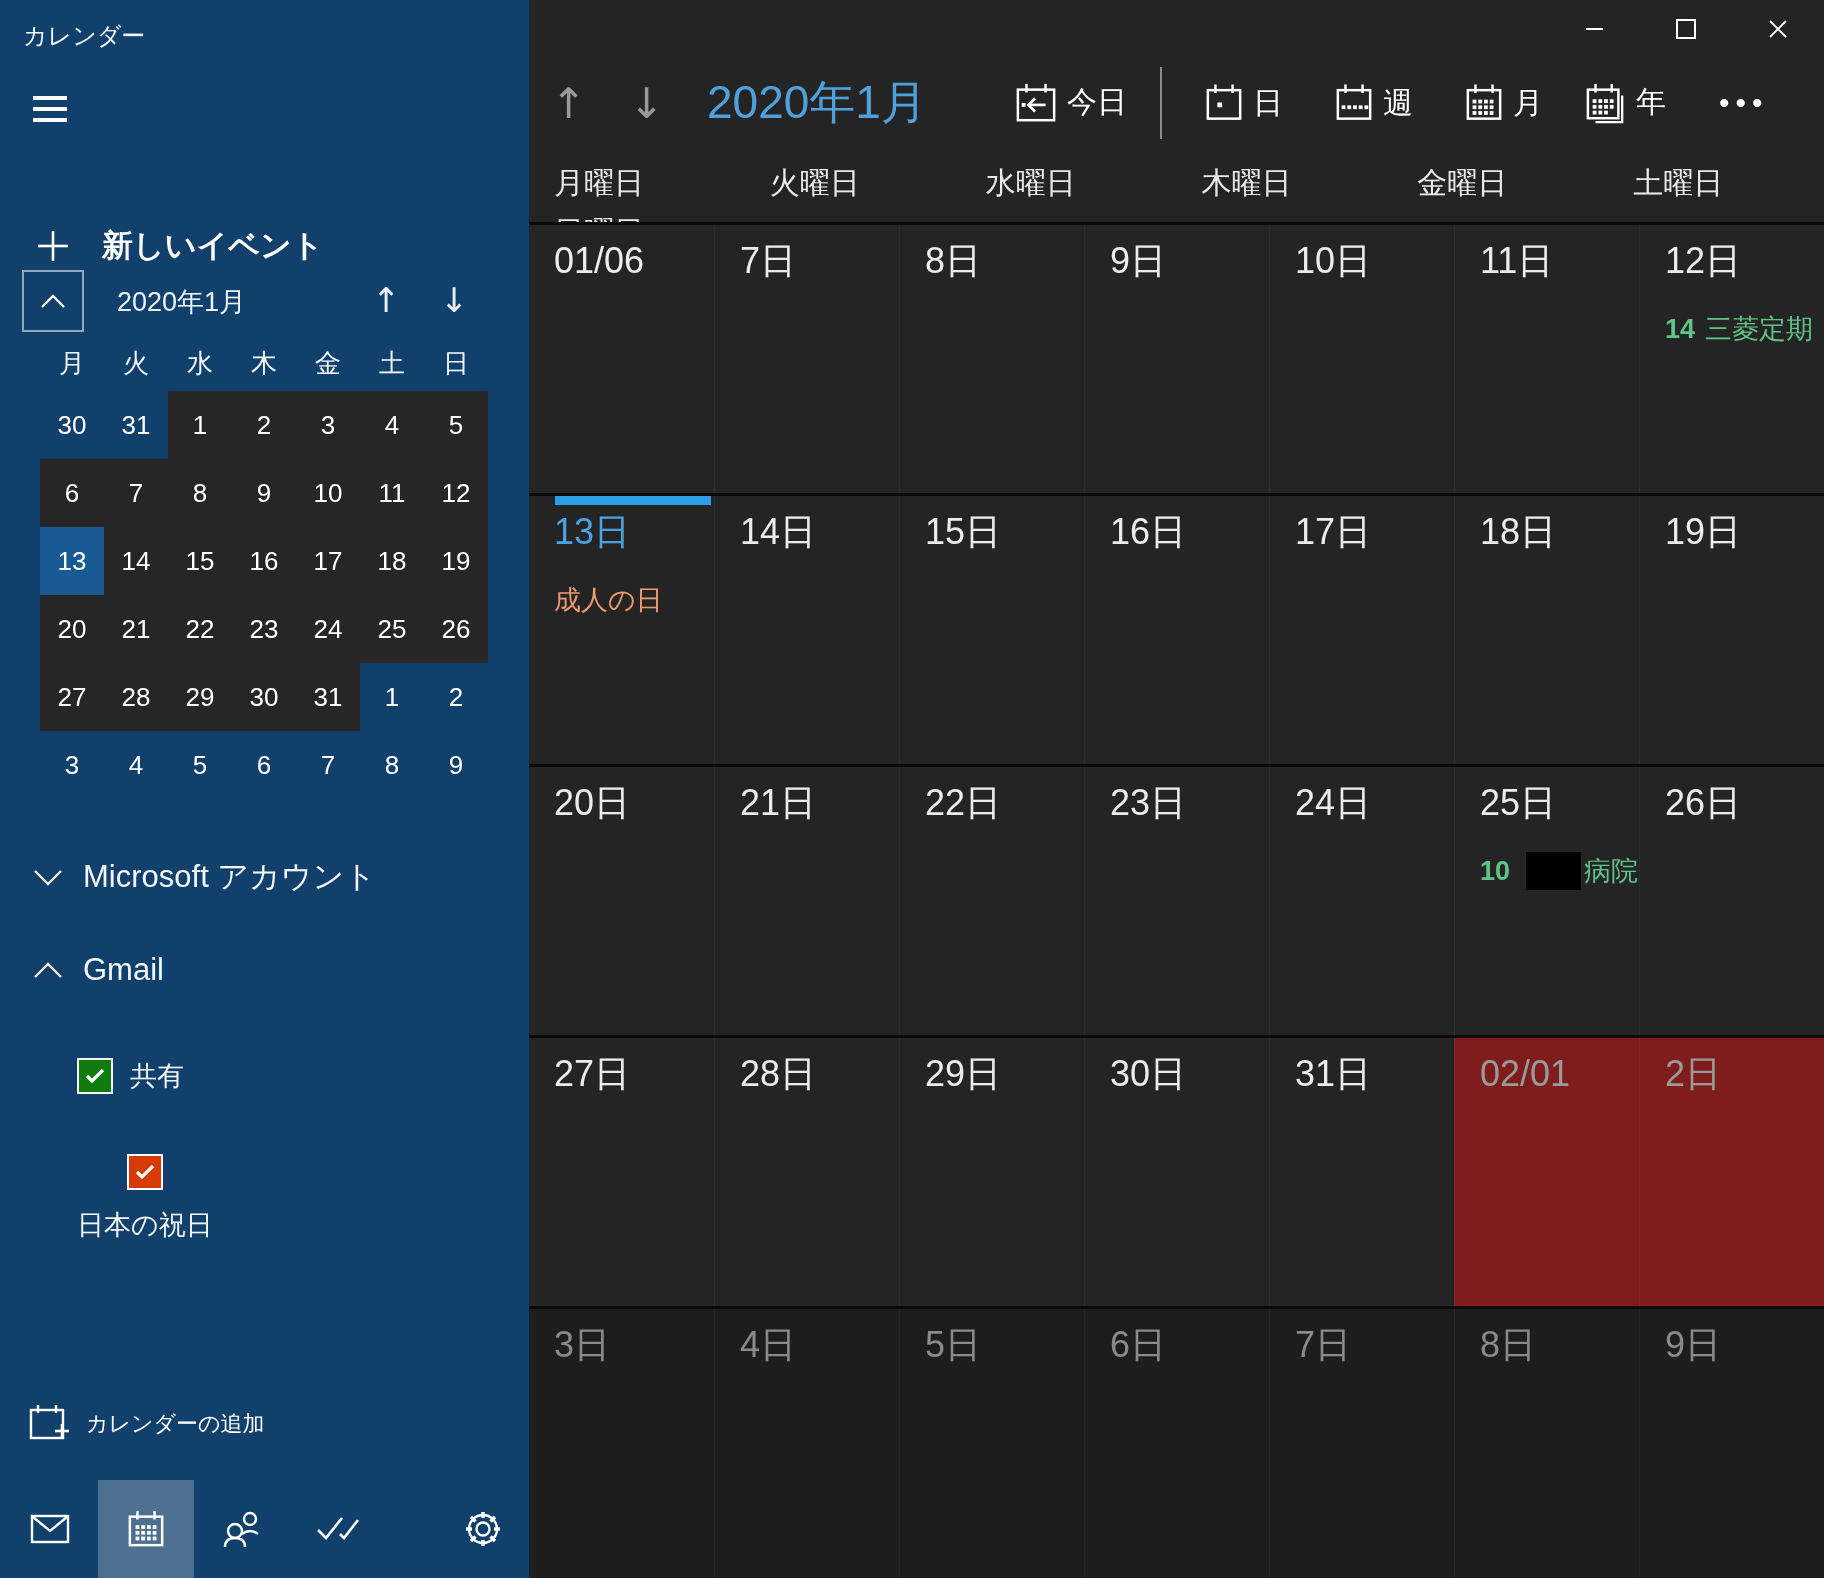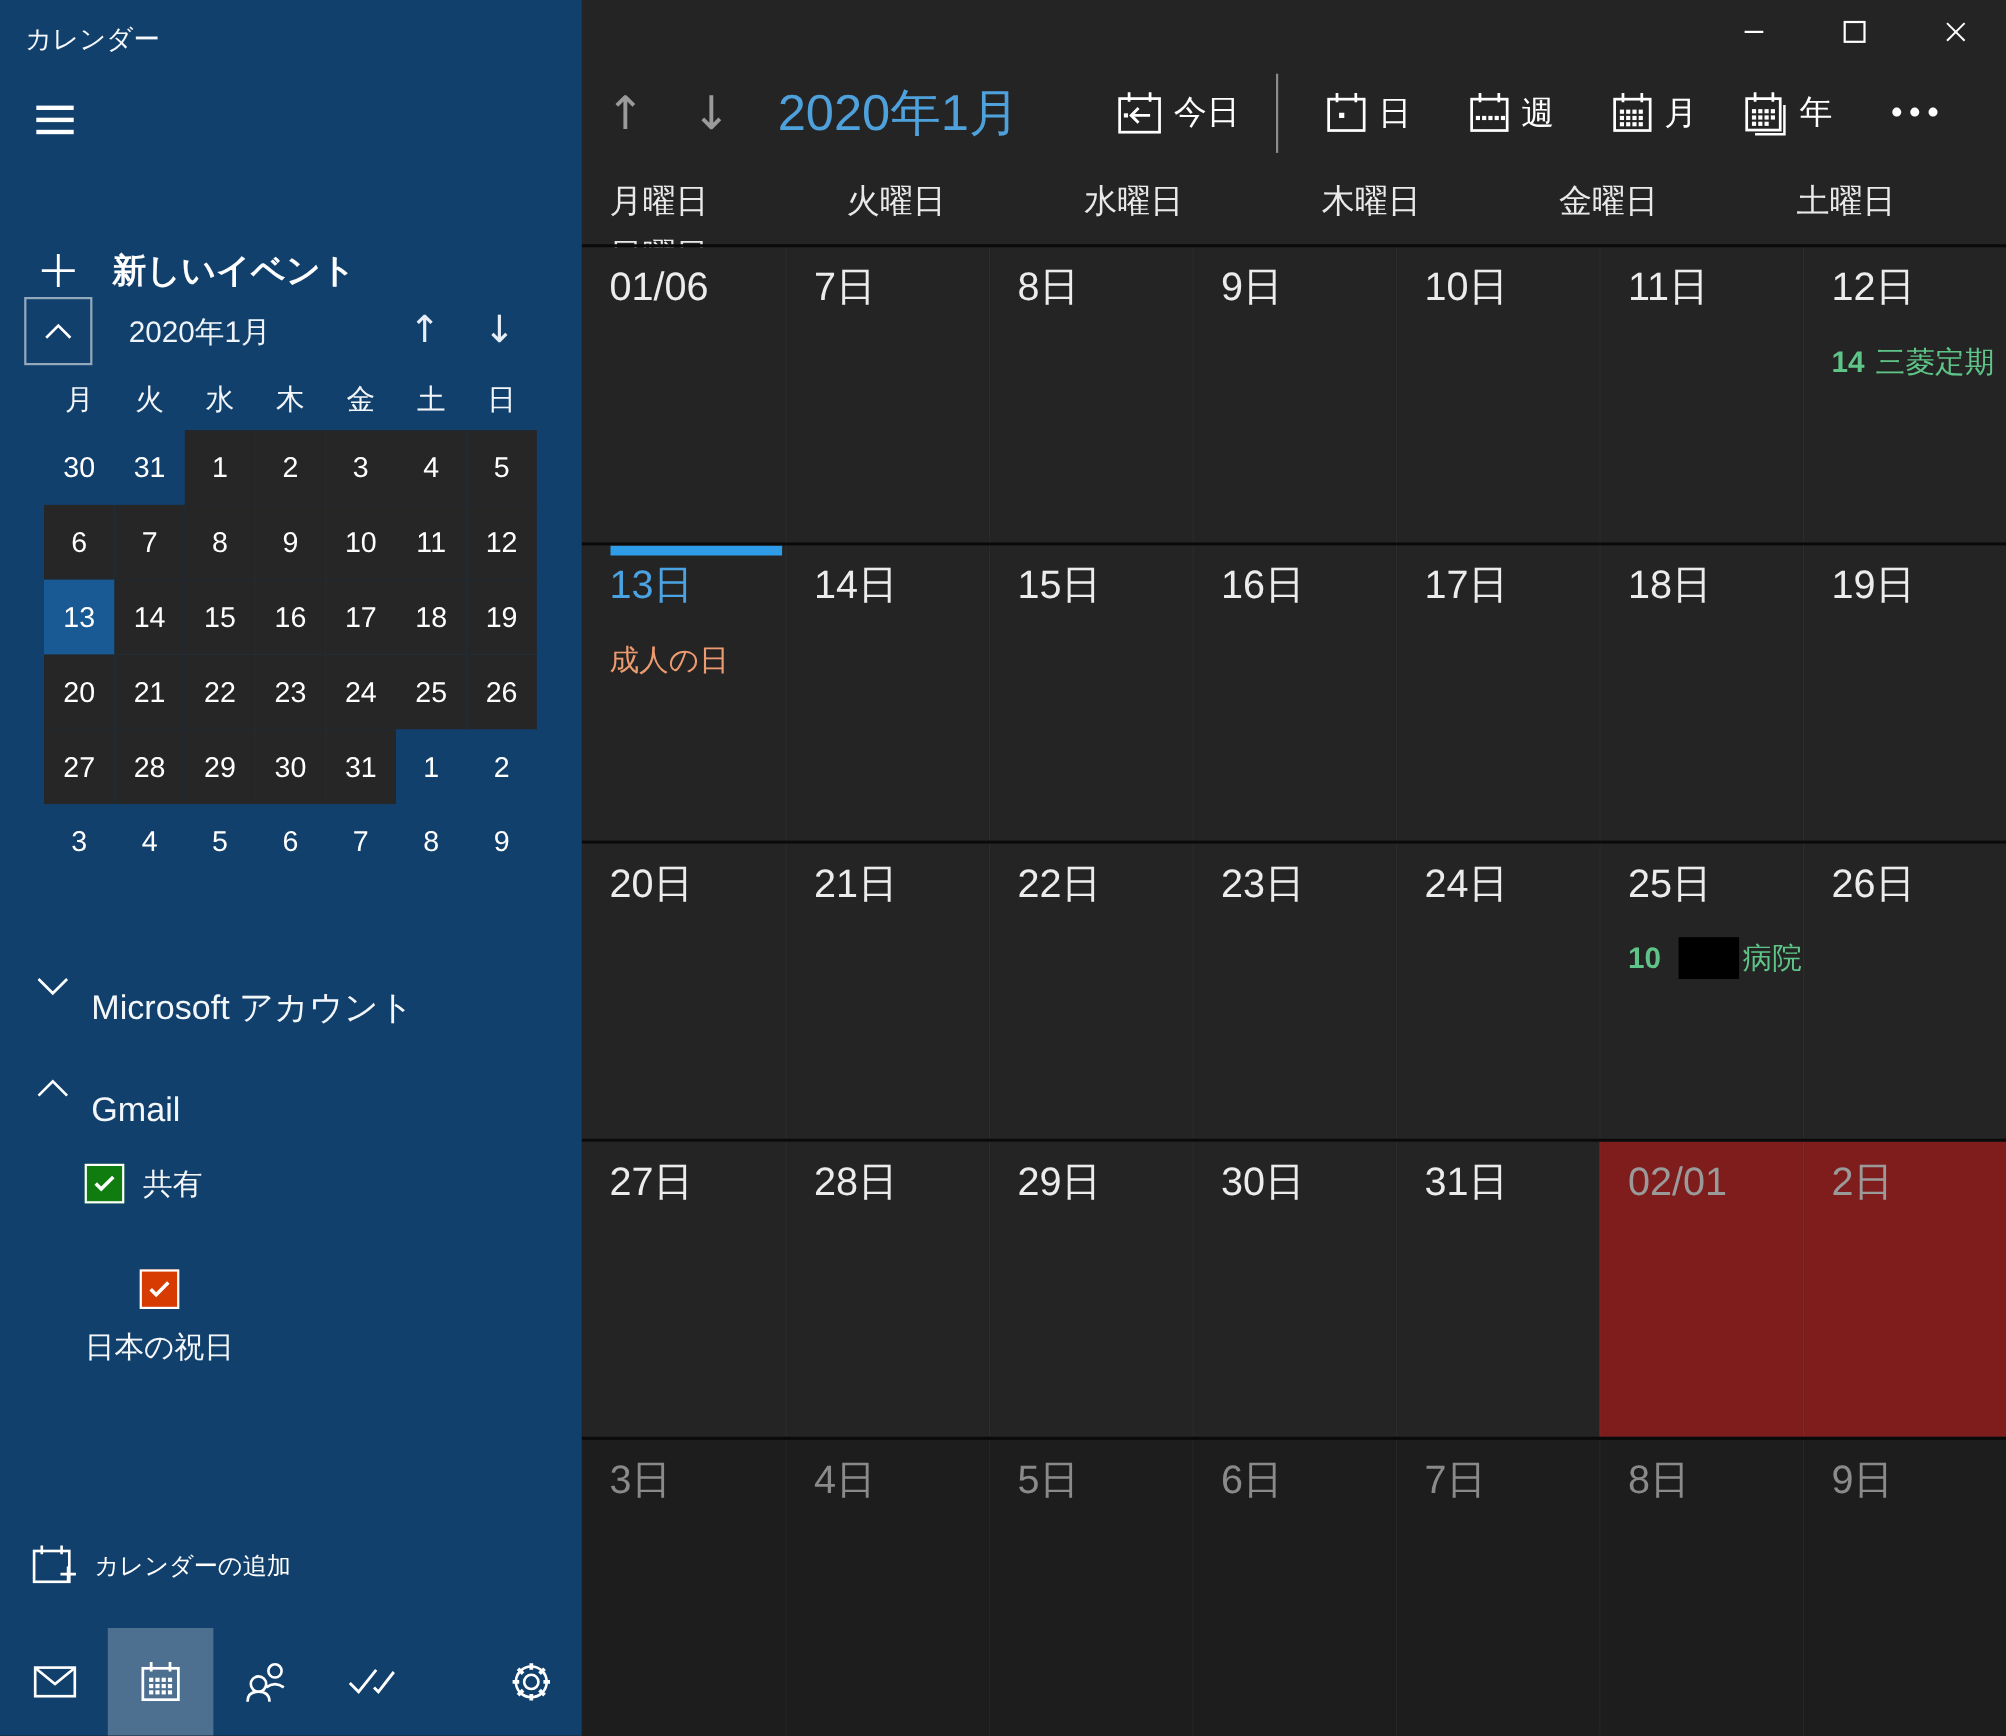--- a/index.html
+++ b/index.html
@@ -36,21 +36,21 @@
   .mini-grid{margin-left:40px;width:536px;}
   .mini-row{display:flex;height:68px;}
   .mini-day{width:64px;height:68px;border:none;padding:0;background:#262626;color:#fff;
     font-size:26px;font-family:inherit;cursor:pointer;}
   .mini-day.out{background:transparent;}
   .mini-day.sel{background:#1a5a94;}
 
   
   .account{position:absolute;left:0;display:flex;align-items:center;gap:20px;cursor:pointer;}
   .account .chev{margin-left:33px;}
-  .account .lbl{font-size:31px;color:#f4f7fa;margin-top:39px;}
+  .account .lbl{font-size:31px;color:#f4f7fa;}
   .account.ms{top:856px;}
   .account.gm{top:952px;}
   .cal-row{position:absolute;left:77px;display:flex;align-items:center;gap:17px;cursor:pointer;}
   .cal-row.c0{top:1058px;}
   .cal-row.c1{top:1154px;flex-direction:column;}
   .checkbox{width:32px;height:32px;border:2px solid #fff;display:flex;align-items:center;justify-content:center;}
   .cal-row .lbl{font-size:27px;color:#f4f7fa;}
 
   .add-calendar{position:absolute;left:28px;top:1404px;display:flex;align-items:center;gap:16px;
     background:none;border:none;color:#fff;cursor:pointer;padding:0;}

